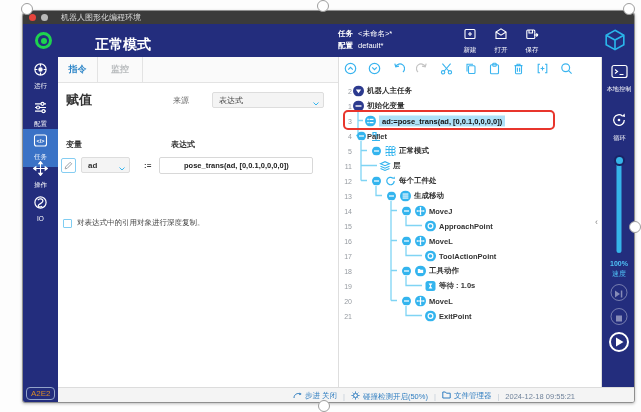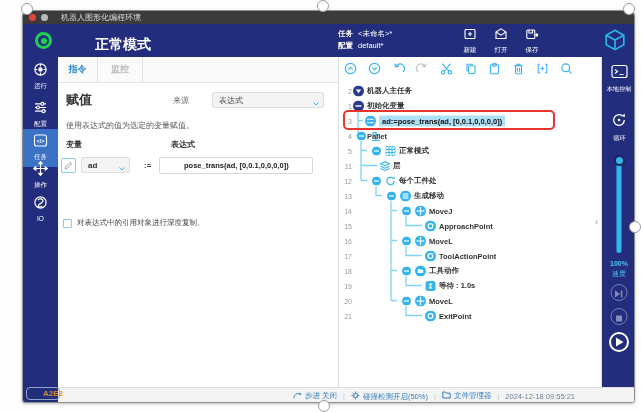--- a/index.html
+++ b/index.html
@@ -32,21 +32,21 @@
   .body { display:flex; height:347px; }
   .leftbar { width:35px; height:347px; background:#232d7d; position:relative; flex:none; }
   .rightcol { width:578px; display:flex; flex-direction:column; flex:none; }
   .panels { display:flex; height:330px; }
 
   
   .navitem { position:absolute; left:0; width:35px; display:flex; flex-direction:column; align-items:center; color:#fff; }
   .navitem .nlabel { font-size:6.5px; margin-top:1px; }
   .navitem.active { background:#3a72c6; padding:4px 0 5px; }
   .badge { position:absolute; left:3px; right:3px; bottom:4px; border:1px solid #93a3c9; border-radius:4px;
-           color:#d78c2a; font-size:8px; font-weight:bold; text-align:left; padding:1px 16px; }
+           color:#d78c2a; font-size:8px; font-weight:normal; text-align:left; padding:1px 4px; }
 
   
   .mainpanel { width:281px; background:#fff; border-right:1px solid #dedede; position:relative; flex:none; }
   .tabbar { height:26px; background:#fafafa; border-bottom:1px solid #e3e3e3; display:flex; }
   .tab { width:40px; display:flex; align-items:center; justify-content:center; font-size:9px; font-weight:bold;
          color:#b9bcbe; border-right:1px solid #e3e3e3; }
   .tab.active { color:#2e86c8; }
   .tab:nth-child(2){ width:45px; }
   .mcontent { position:relative; height:303px; }
   .mtitle { position:absolute; left:8px; top:8px; font-size:13px; font-weight:bold; color:#333; }
@@ -227,21 +227,20 @@
             <div class="mtitle">赋值</div>
             <div class="srcrow">
               <span class="srclabel">来源</span>
               <div class="dropdown dd-src">
                 <span>表达式</span>
                 <span class="chev"><svg width="6" height="4" viewBox="0 0 6 4">
                         <polyline points="0.5,0.5 3,3 5.5,0.5" fill="none" stroke="#33b4ee" stroke-width="1"></polyline>
                       </svg></span>
               </div>
             </div>
-            <div class="mdesc">使用表达式的值为选定的变量赋值。</div>
             <div class="flabel var">变量</div>
             <div class="flabel expr">表达式</div>
             <div class="formrow">
               <div class="pencilbtn">
                 <span><svg width="9" height="9" viewBox="0 0 9 9" fill="none" stroke="#9aa0a6" stroke-width="1">
                         <path d="M1.2,7.8 L1.6,5.9 L6.2,1.3 L7.7,2.8 L3.1,7.4 Z"></path>
                       </svg></span>
               </div>
               <div class="dropdown dd-var">
                 <span>ad</span>

